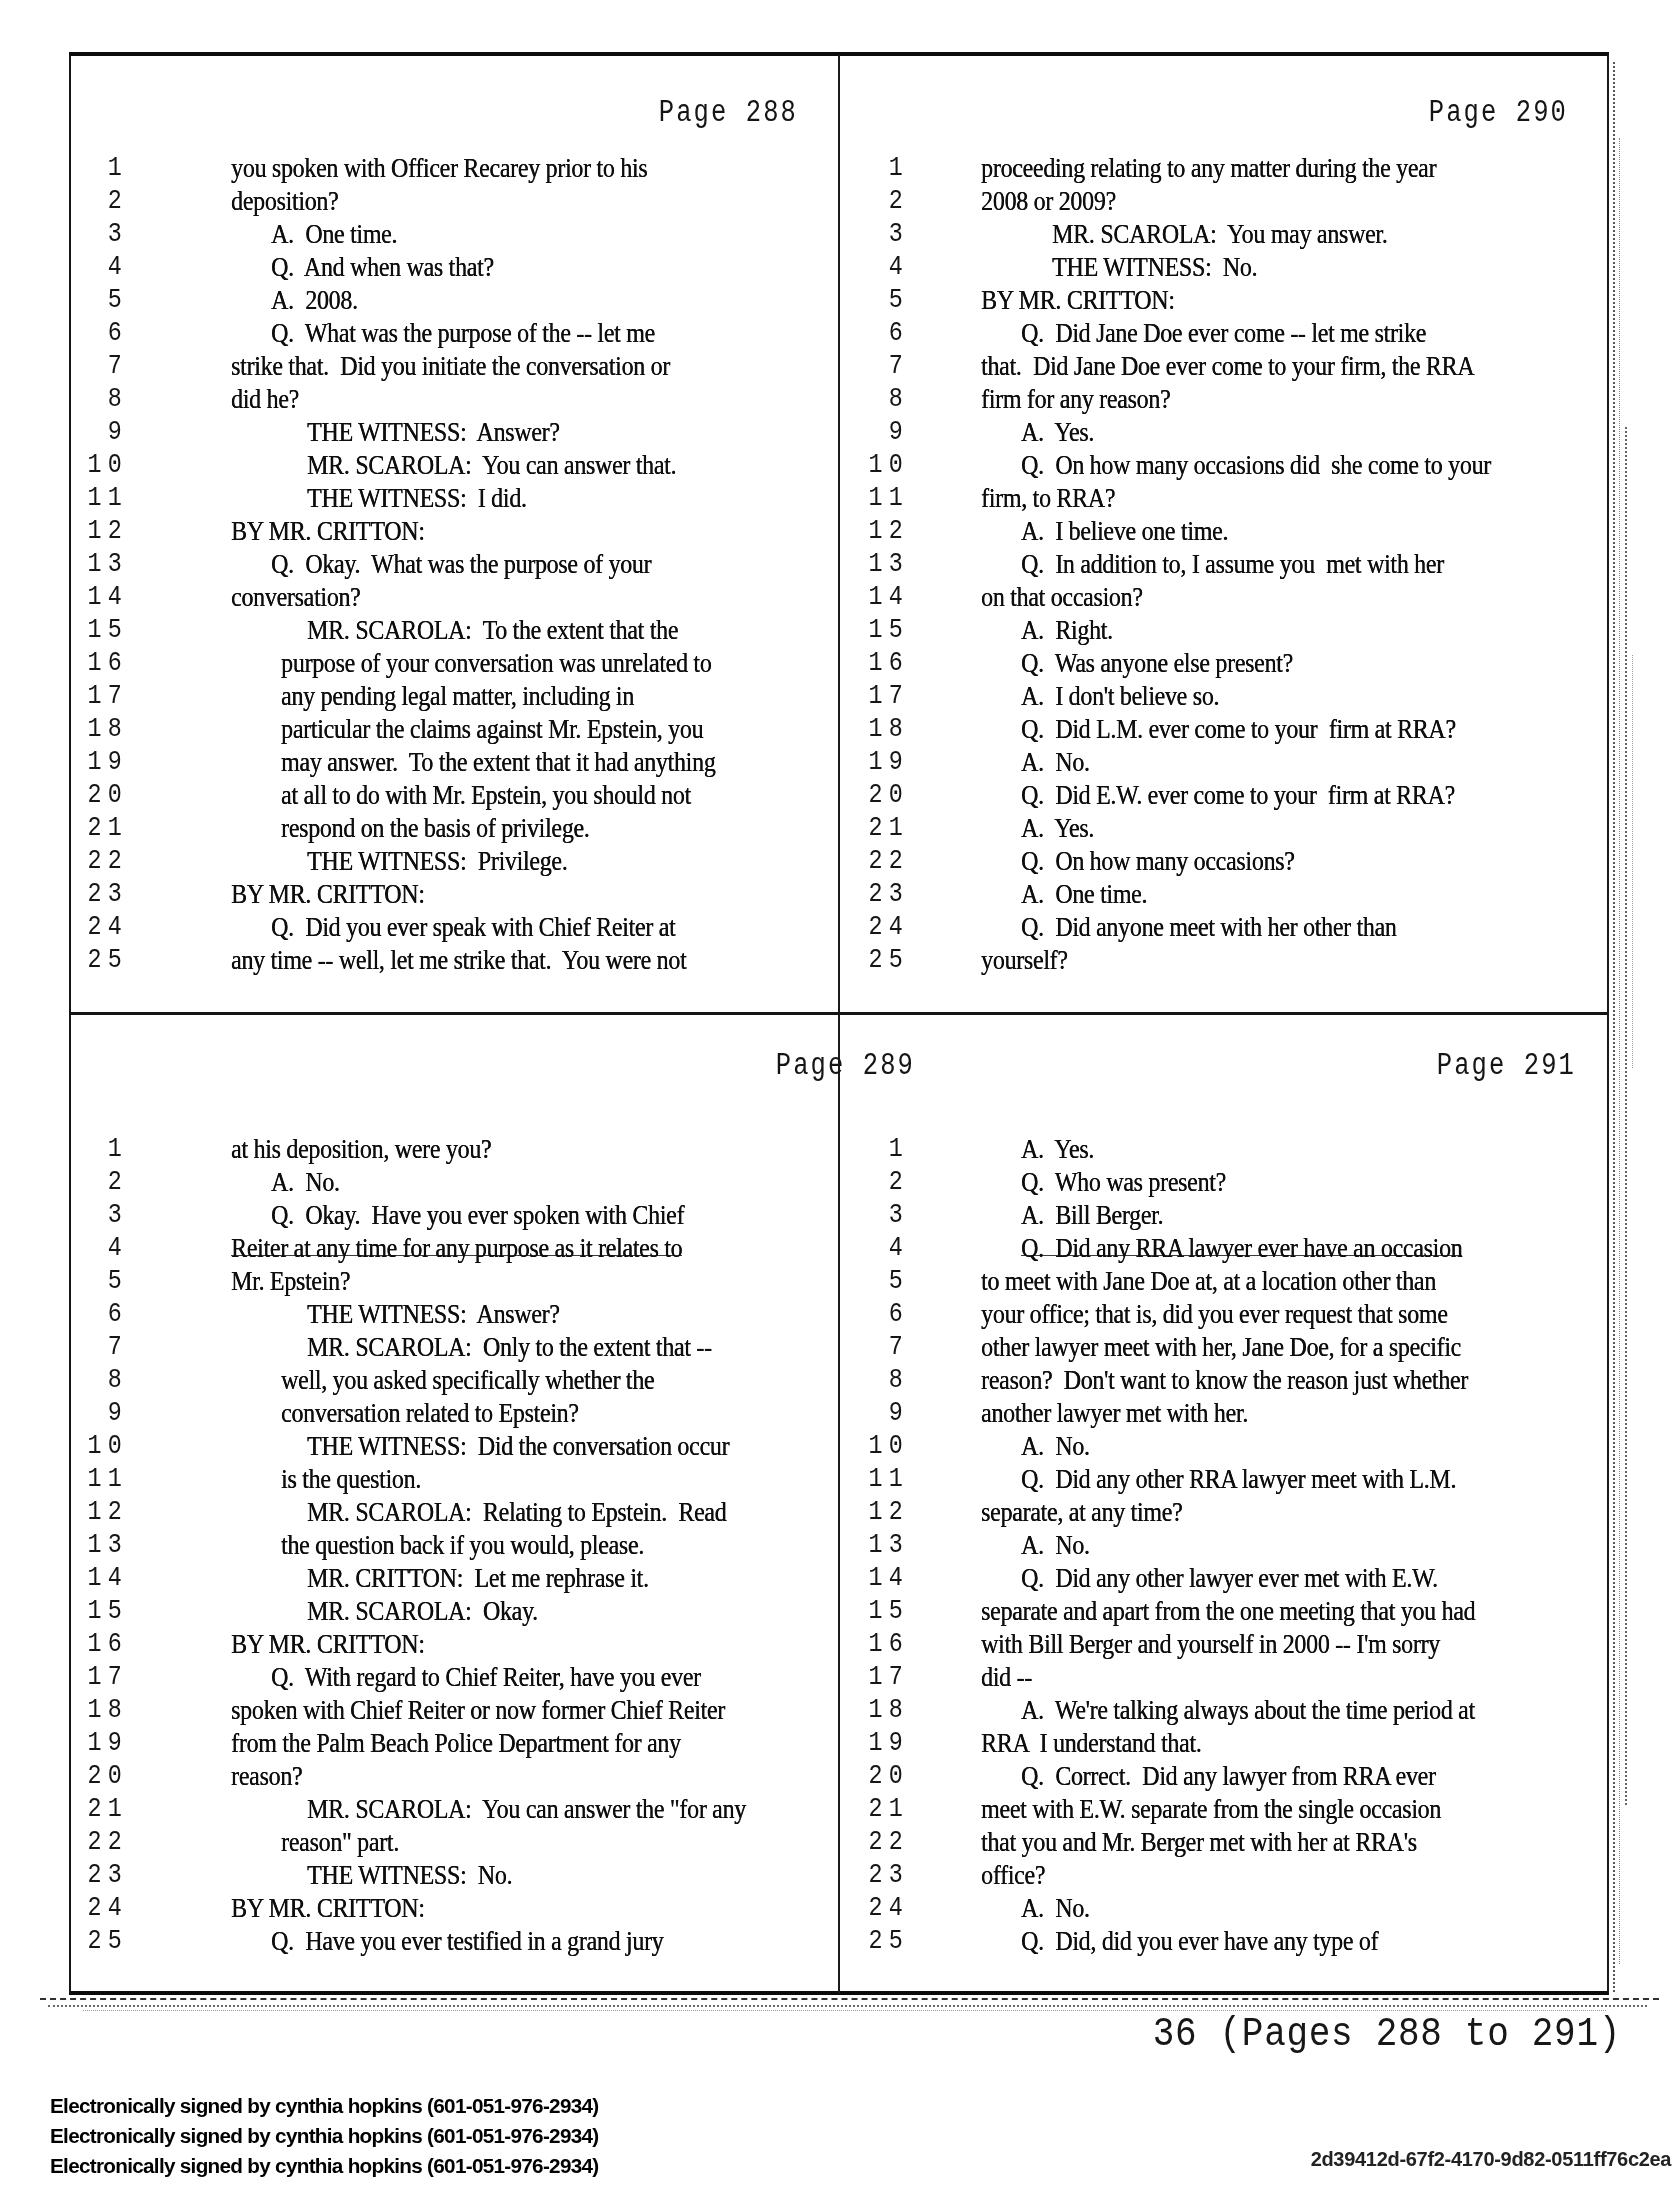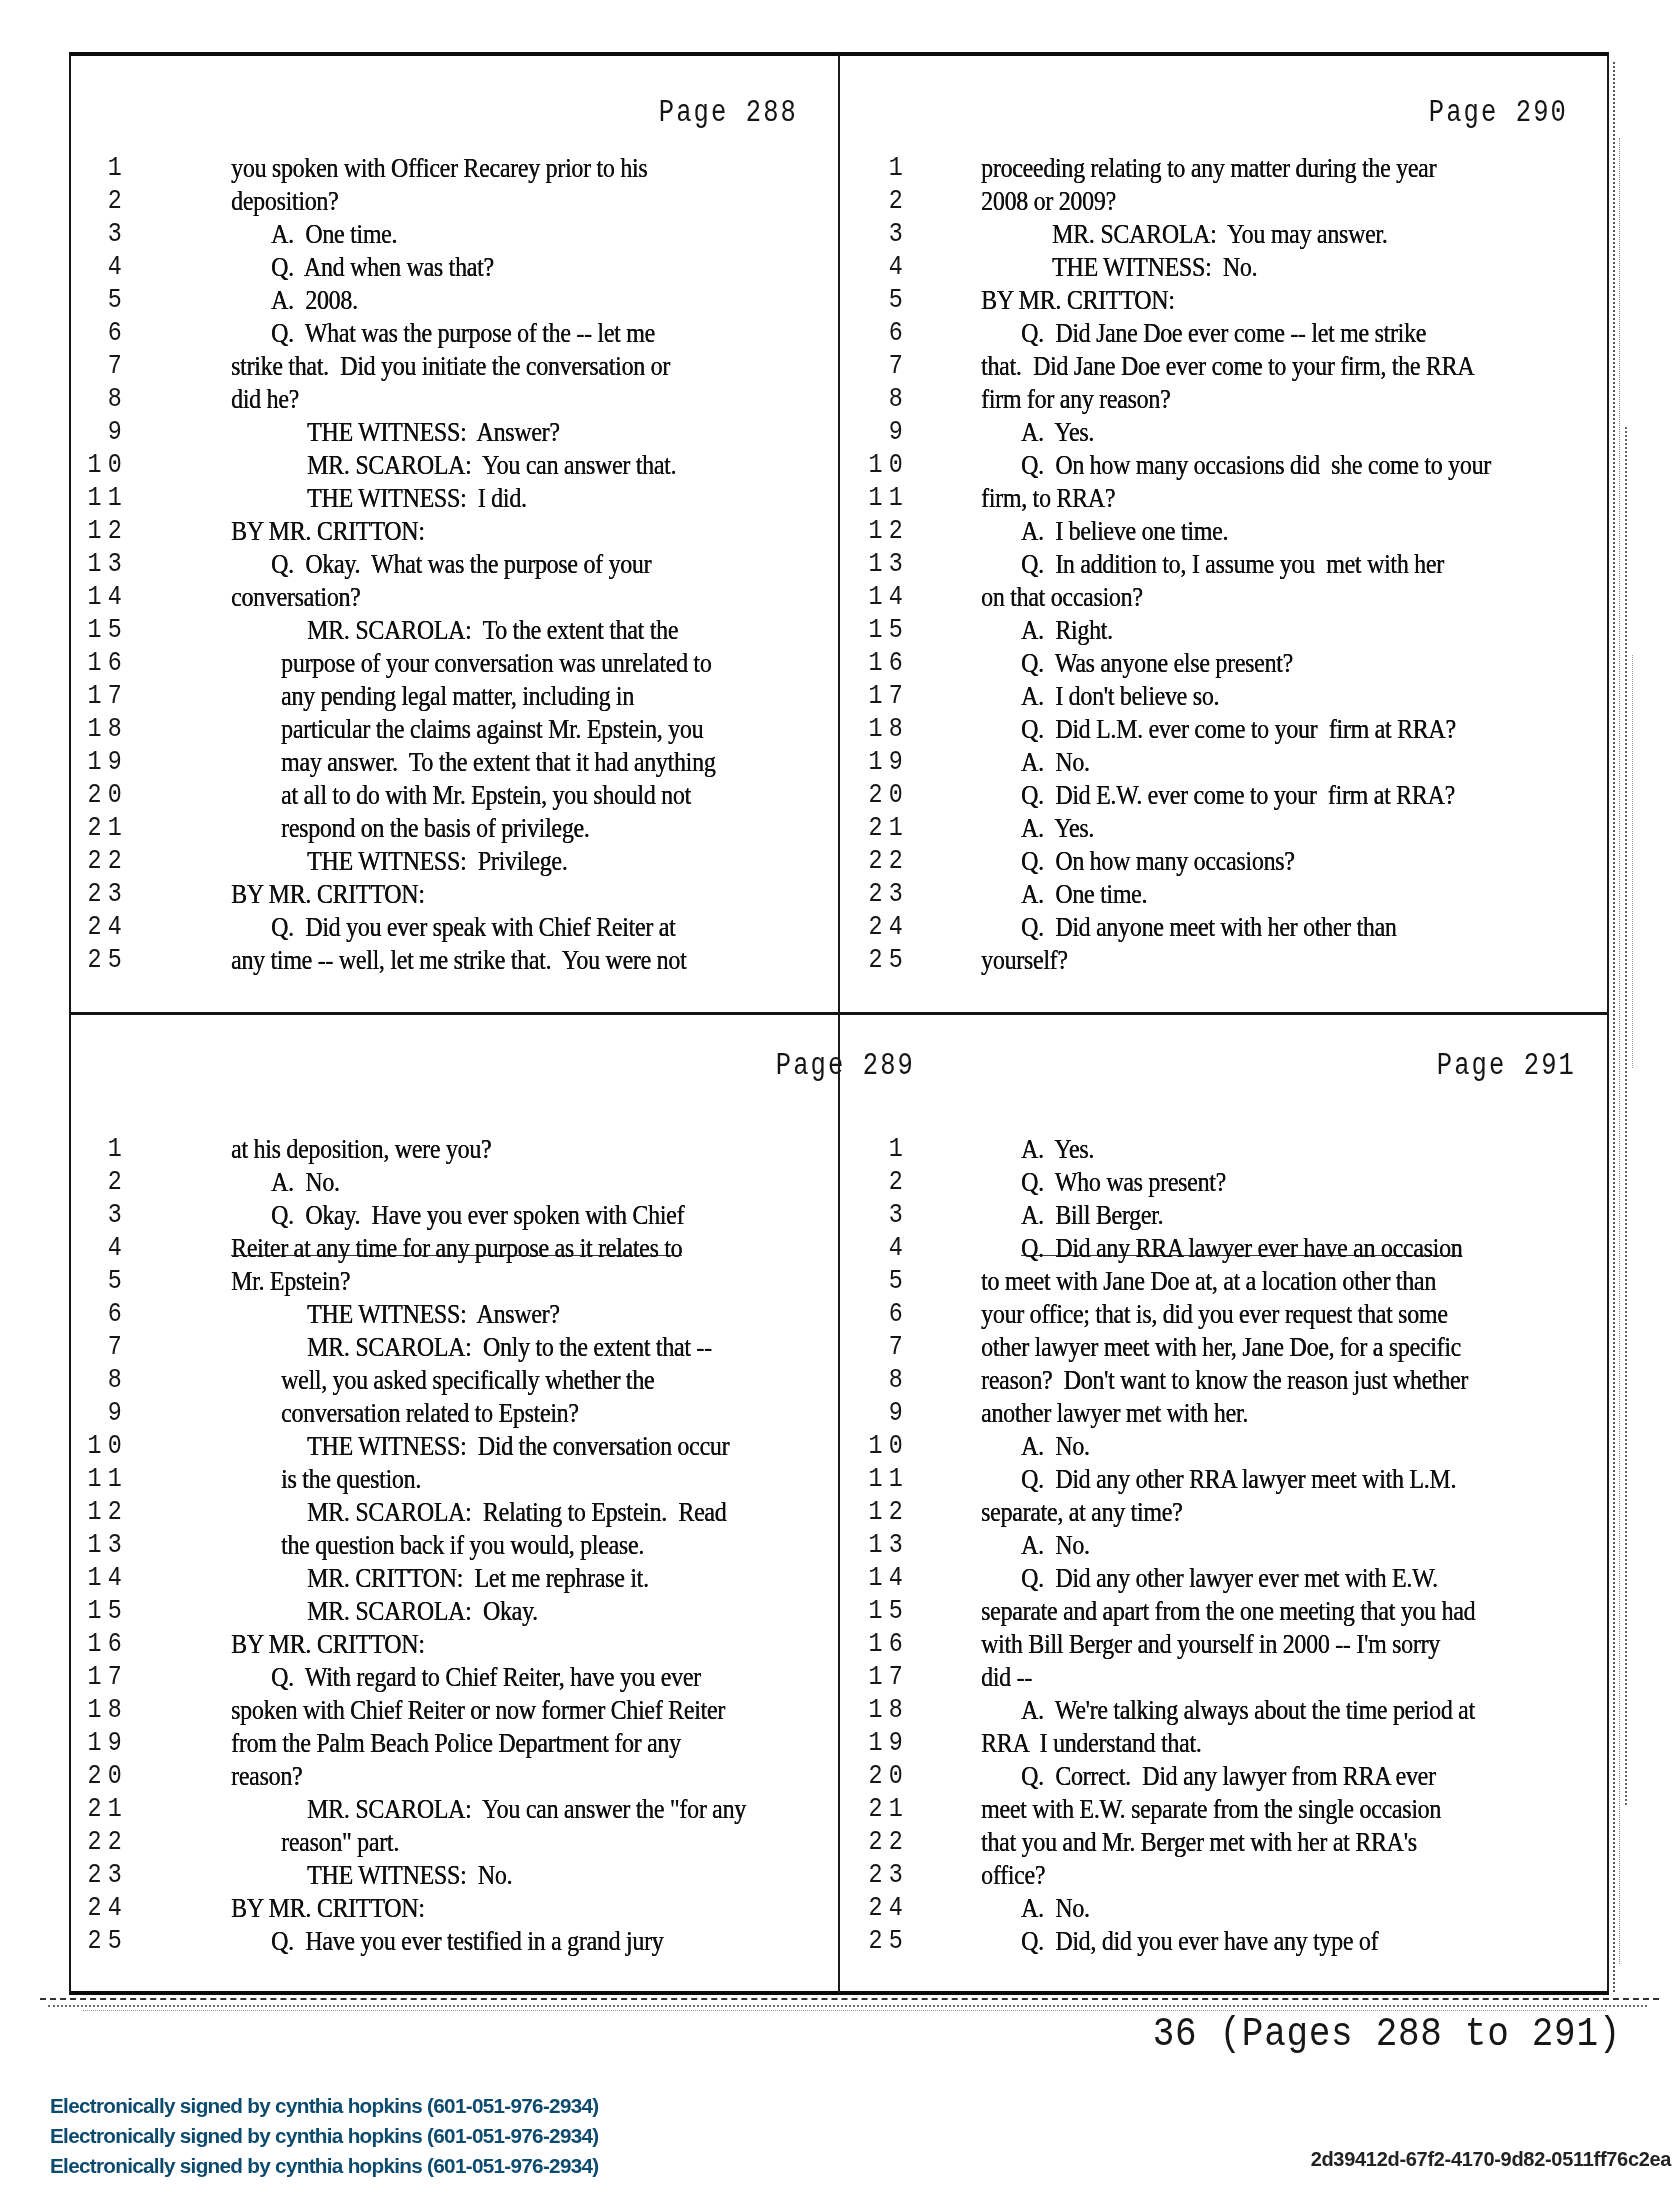--- a/index.html
+++ b/index.html
@@ -40,21 +40,21 @@
   .ind2{margin-left:var(--i2);} .ind3{margin-left:var(--i3);}
   
   .smudge{background-image:linear-gradient(to bottom,transparent 0 74%,rgba(25,25,25,.85) 74% 81%,transparent 81%);}
 
   
   .page-summary{position:absolute;right:53px;top:2015px;font-family:"Liberation Mono",monospace;
                 font-size:36px;line-height:1;letter-spacing:0.7px;white-space:pre;color:#171717;
                 transform:scaleY(1.12);transform-origin:right top;}
   .signatures{position:absolute;left:50px;top:2091px;}
   .sig-line{font-family:"Liberation Sans",sans-serif;font-weight:bold;font-size:20.7px;
-            line-height:30px;letter-spacing:-0.7px;color:#0c4a6e;white-space:pre;}
+            line-height:30px;letter-spacing:-0.7px;color:#000000;white-space:pre;}
   .doc-id{position:absolute;right:2.8px;top:2149px;font-family:"Liberation Sans",sans-serif;
           font-weight:bold;font-size:20px;line-height:1;letter-spacing:-0.3px;color:#222;white-space:pre;text-align:center;}
 
   
   .ncol{position:absolute;width:0;}
   .ncol.c1{left:1613px;top:62px;height:1930px;border-left:2.1px dotted #555;}
   .ncol.c2{left:1619px;top:138px;height:1826px;border-left:1.4px dotted #8a8a8a;}
   .ncol.c3{left:1625px;top:427px;height:1378px;border-left:2.1px dotted #666;}
   .ncol.c4{left:1632px;top:655px;height:413px;border-left:1.4px dotted #9a9a9a;}
   

